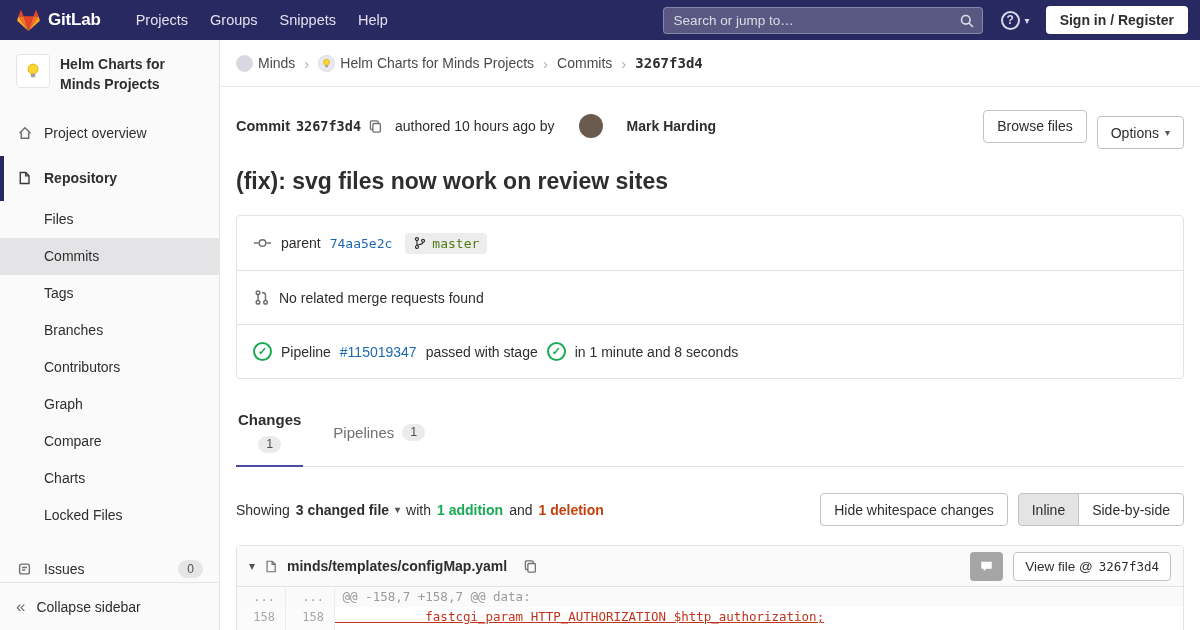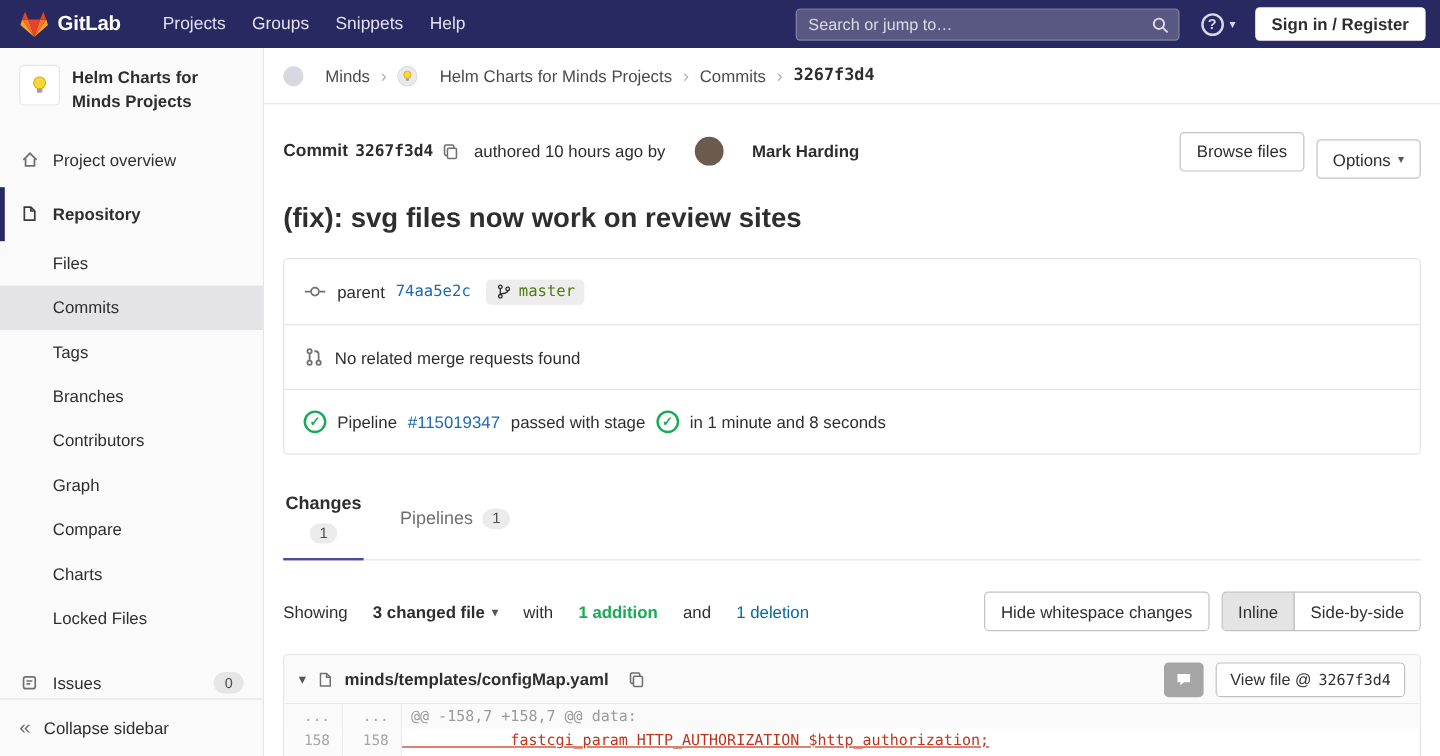--- a/index.html
+++ b/index.html
@@ -35,21 +35,21 @@
   .sub-item { height:37px; display:flex; align-items:center; padding:0 16px 0 44px; font-size:14px; color:#2e2e2e; cursor:pointer; }
   .sub-item.active { background:#e4e4e6; }
   .issues-item { margin-top:13px; }
   .count-pill { margin-left:auto; background:rgba(0,0,0,0.08); border-radius:10px; height:18px; line-height:18px; padding:0 9px; font-size:12px; color:#4f4f4f; }
   .collapse-bar { position:absolute; bottom:0; left:0; right:0; height:48px; border-top:1px solid #e5e5e5; display:flex; align-items:center; gap:11px; padding:0 16px; cursor:pointer; }
   .collapse-icon { color:#707070; font-size:17px; line-height:1; }
 
   
   .content { margin-left:220px; margin-top:40px; height:590px; overflow:hidden; }
   .breadcrumb { height:47px; border-bottom:1px solid #e7e7e7; display:flex; align-items:center; padding:0 16px; gap:9px; font-size:14px; }
-  .bc-link { color:#4a4a4a; display:flex; align-items:center; gap:18px; }
+  .bc-link { color:#4a4a4a; display:flex; align-items:center; gap:5px; }
   .bc-sep { color:#b0b0b0; font-size:15px; }
   .bc-current { font-weight:700; color:#2e2e2e; }
   .bc-avatar { width:17px; height:17px; border-radius:50%; flex:none; border:1px solid #ddd; background:#e9e9f0; display:flex; align-items:center; justify-content:center; overflow:hidden; }
   .bc-avatar.minds { background:#d8d8e2; }
 
   .main-pad { padding:16px; }
 
   .commit-row { display:flex; align-items:center; }
   .commit-word { font-weight:600; font-size:14.5px; }
   .commit-sha { font-size:13.5px; font-weight:700; margin-left:6px; }
@@ -71,24 +71,24 @@
   .sha-link { font-size:13px; color:#1b69b6; }
   .badge-ref { display:inline-flex; align-items:center; gap:5px; background:#ededed; border-radius:4px; padding:3px 8px; font-family:"DejaVu Sans Mono", monospace; font-size:13px; color:#4d7c0f; margin-left:4px; }
   .check-circle { width:19px; height:19px; flex:none; border:2px solid #1aaa55; border-radius:50%; color:#1aaa55; font-size:11px; font-weight:700; display:inline-flex; align-items:center; justify-content:center; }
 
   .tabs { display:flex; border-bottom:1px solid #e3e3e3; margin-top:19px; }
   .tab { display:flex; align-items:center; gap:8px; padding:13px 2px; margin-right:28px; font-size:15px; color:#707070; position:relative; cursor:pointer; }
   .tab.active { color:#2e2e2e; font-weight:600;flex-direction:column; }
   .tab.active::after { content:''; position:absolute; left:0; right:0; bottom:-1px; height:2px; background:#4b4ba3; }
   .count-badge { background:rgba(0,0,0,0.08); border-radius:9px; height:17px; line-height:17px; padding:0 8px; font-size:12.5px; color:#4f4f4f; font-weight:400; }
 
-  .summary-row { display:flex; align-items:center; gap:21px; margin:26px 0 19px; font-size:14px; }
+  .summary-row { display:flex; align-items:center; gap:6px; margin:26px 0 19px; font-size:14px; }
   .changed-toggle { display:inline-flex; align-items:center; gap:6px; font-weight:600; cursor:pointer; }
   .add-text { color:#1aaa55; font-weight:700; }
-  .del-text { color:#0369a1; font-weight:400; }
+  .del-text { color:#c2410c; font-weight:700; }
   .summary-right { margin-left:auto; display:flex; gap:10px; }
   .seg-group { display:flex; }
   .seg-btn { border-radius:0; margin:0 !important; }
   .seg-btn:first-child { border-radius:4px 0 0 4px; }
   .seg-btn:last-child { border-radius:0 4px 4px 0; margin-left:-1px !important; }
   .seg-btn.active { background:#e4e4e4; }
 
   .diff-box { border:1px solid #e3e3e3; border-radius:4px 4px 0 0; overflow:hidden; }
   .diff-header { display:flex; align-items:center; gap:9px; padding:6px 12px; height:41px; background:#fafafa; border-bottom:1px solid #e3e3e3; }
   .diff-caret { color:#555; font-size:12px; cursor:pointer; }

